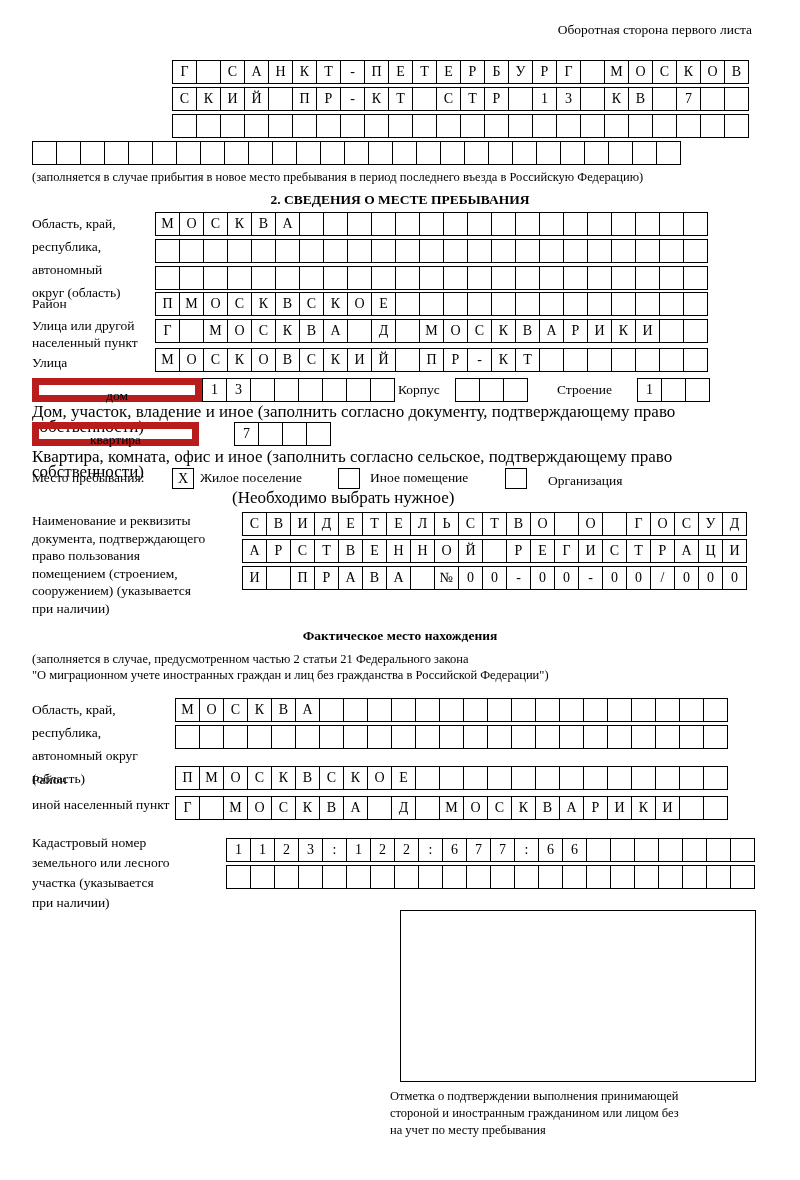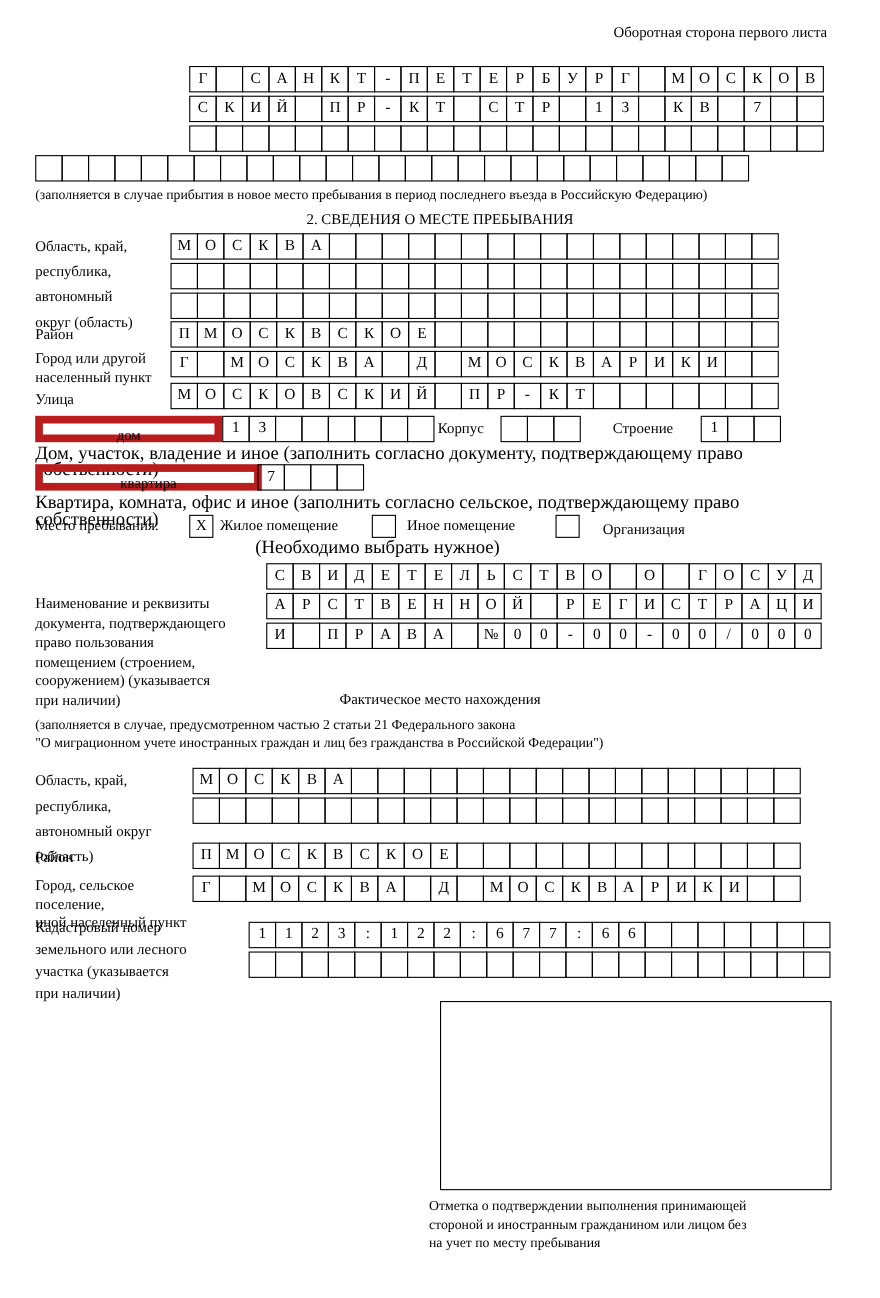--- a/index.html
+++ b/index.html
@@ -27,21 +27,21 @@
     font-size:14px;
     line-height:22px;
     text-align:center;
     font-family:"Liberation Serif", serif;
   }
 
   .lbl{font-size:13.5px;line-height:16px;}
   .lbl-small{font-size:17px;line-height:15px;}
 
   .center{text-align:center;}
-  .bold{font-weight:normal;}
+  .bold{font-weight:bold;}
 
   .abs{position:absolute;}
 
   .wideinput{
     border:7px solid #b91c1c;
     height:24px;box-sizing:border-box;
     font-size:13.5px;line-height:22px;
     text-align:center;
   }
 
@@ -281,21 +281,21 @@
       <div class="bx"></div>
       <div class="bx"></div>
       <div class="bx"></div>
       <div class="bx"></div>
       <div class="bx"></div>
       <div class="bx"></div>
       <div class="bx"></div>
     </div>
 
   <div class="abs lbl" style="left:32px;top:317px;width:125px;line-height:17px;">
-    <div>Город или другой</div>
+    <div>Улица или другой</div>
     <div>населенный пункт</div>
   </div>
   <div class="abs boxrow" id="s2-city" style="left:155px;top:319px;">
       <div class="bx">Г</div>
       <div class="bx"></div>
       <div class="bx">М</div>
       <div class="bx">О</div>
       <div class="bx">С</div>
       <div class="bx">К</div>
       <div class="bx">В</div>
@@ -363,40 +363,40 @@
     </div>
   <div class="abs lbl" style="left:557px;top:382px;">Строение</div>
   <div class="abs boxrow" id="s2-stroenie" style="left:637px;top:378px;">
       <div class="bx">1</div>
       <div class="bx"></div>
       <div class="bx"></div>
     </div>
 
   <div class="abs lbl-small" style="left:32px;top:404px;width:736px;">Дом, участок, владение и иное (заполнить согласно документу, подтверждающему право собственности)</div>
 
-  <div class="abs wideinput" style="left:32px;top:422px;width:206px;">квартира</div>
+  <div class="abs wideinput" style="left:32px;top:422px;width:167px;">квартира</div>
   <div class="abs boxrow" id="s2-flat" style="left:234px;top:422px;">
       <div class="bx">7</div>
       <div class="bx"></div>
       <div class="bx"></div>
       <div class="bx"></div>
     </div>
 
   <div class="abs lbl-small" style="left:32px;top:449px;width:736px;">Квартира, комната, офис и иное (заполнить согласно сельское, подтверждающему право собственности)</div>
 
   <div class="abs lbl" style="left:32px;top:470px;">Место пребывания:</div>
   <div class="abs checkbox" style="left:172px;top:468px;">X</div>
-  <div class="abs lbl" style="left:200px;top:470px;">Жилое помещение</div>
+  <div class="abs lbl" style="left:200px;top:470px;">Жилое поселение</div>
   <div class="abs checkbox" style="left:338px;top:468px;"></div>
   <div class="abs lbl" style="left:370px;top:470px;">Иное помещение</div>
   <div class="abs checkbox" style="left:505px;top:468px;"></div>
   <div class="abs lbl" style="left:548px;top:459px;margin-top:14px;">Организация</div>
   <div class="abs lbl-small" style="left:232px;top:490px;">(Необходимо выбрать нужное)</div>
 
-  <div class="abs lbl" style="left:32px;top:512px;width:210px;line-height:17.5px;margin-top:28px;">
+  <div class="abs lbl" style="left:32px;top:512px;width:210px;line-height:17.5px;">
     <div>Наименование и реквизиты</div>
     <div>документа, подтверждающего</div>
     <div>право пользования</div>
     <div>помещением (строением,</div>
     <div>сооружением) (указывается</div>
     <div>при наличии)</div>
   </div>
   <div class="abs boxrow" id="s2-doc-0" style="left:242px;top:512px;">
       <div class="bx">С</div>
       <div class="bx">В</div>
@@ -549,21 +549,20 @@
       <div class="bx"></div>
       <div class="bx"></div>
       <div class="bx"></div>
       <div class="bx"></div>
       <div class="bx"></div>
       <div class="bx"></div>
       <div class="bx"></div>
     </div>
 
   <div class="abs lbl" style="left:32px;top:796px;width:150px;line-height:17px;">
-    <div>Город, сельское поселение,</div>
     <div>иной населенный пункт</div>
   </div>
   <div class="abs boxrow" id="al-city" style="left:175px;top:796px;">
       <div class="bx">Г</div>
       <div class="bx"></div>
       <div class="bx">М</div>
       <div class="bx">О</div>
       <div class="bx">С</div>
       <div class="bx">К</div>
       <div class="bx">В</div>

